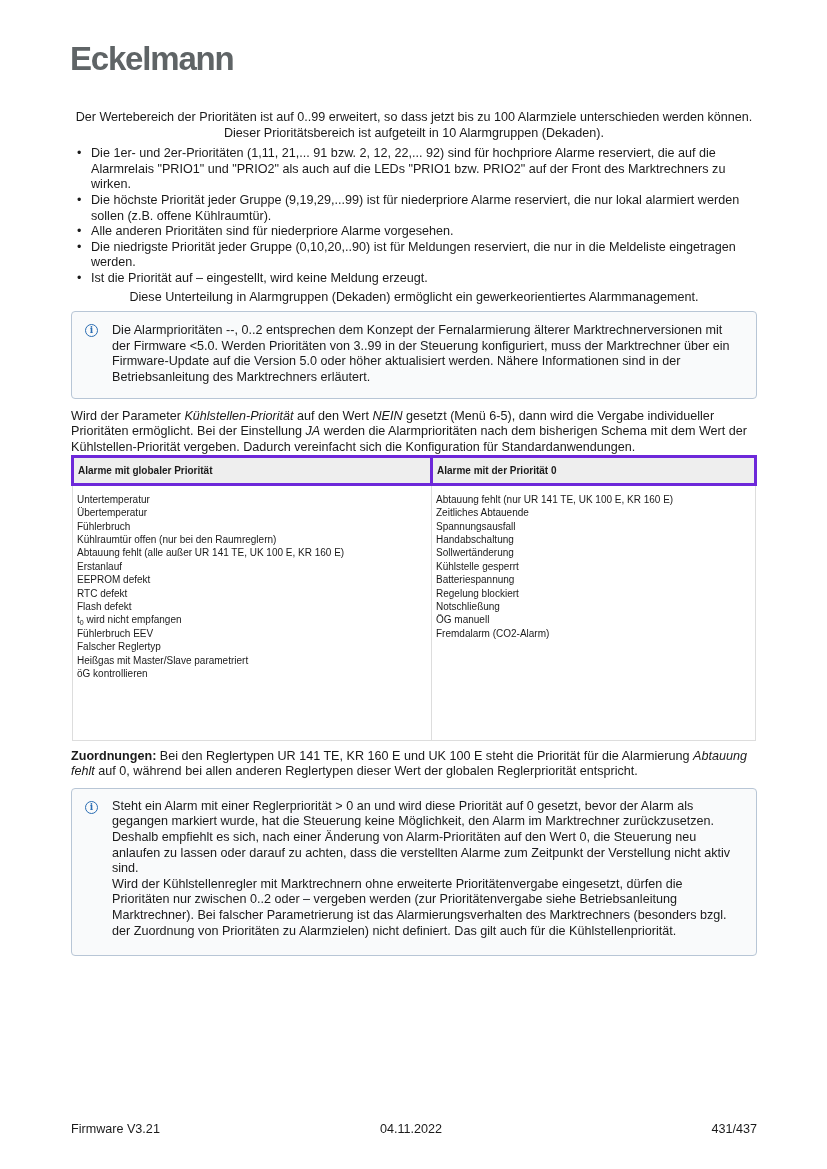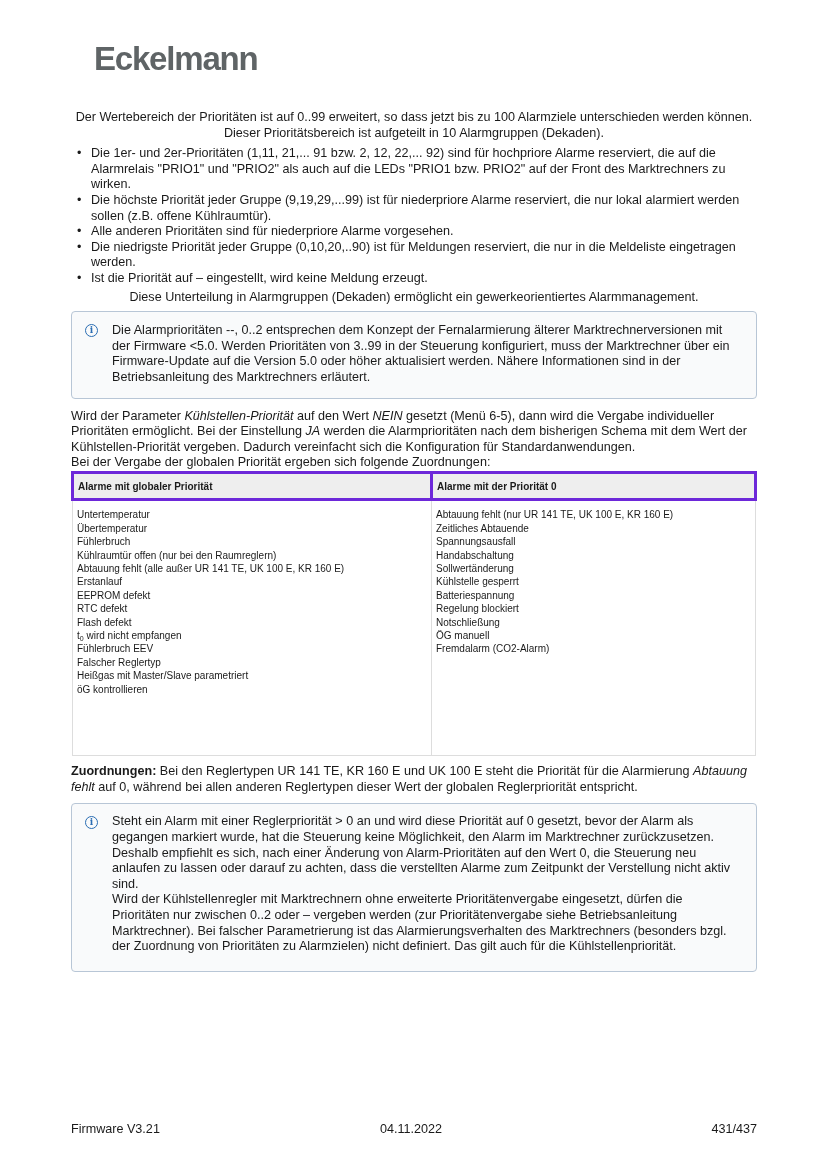--- a/index.html
+++ b/index.html
@@ -17,21 +17,20 @@
     }
     .logo {
       position: absolute;
       left: 70px;
       top: 40px;
       font-family: "Liberation Sans", sans-serif;
       font-weight: bold;
       font-size: 33px;
       letter-spacing: -1.2px;
       color: #5f6466;
-      margin-left: 24px;
     }
     .content {
       position: absolute;
       left: 71px;
       top: 110px;
       width: 686px;
       font-size: 12.6px;
       line-height: 15.6px;
     }
     p { margin: 0; }
@@ -132,21 +131,20 @@
   </ul>
 
   <p class="para">Diese Unterteilung in Alarmgruppen (Dekaden) ermöglicht ein gewerkeorientiertes Alarmmanagement.</p>
 
   <div class="note n1">
     <span class="info-icon">i</span>
     <p> Die Alarmprioritäten --, 0..2 entsprechen dem Konzept der Fernalarmierung älterer Marktrechnerversionen mit der Firmware &lt;5.0. Werden Prioritäten von 3..99 in der Steuerung konfiguriert, muss der Marktrechner über ein Firmware-Update auf die Version 5.0 oder höher aktualisiert werden. Nähere Informationen sind in der Betriebsanleitung des Marktrechners erläutert.</p>
   </div>
 
   <p><span>Wird der Parameter </span><em>Kühlstellen-Priorität</em><span> auf den Wert </span><em>NEIN</em><span> gesetzt (Menü 6-5), dann wird die Vergabe individueller Prioritäten ermöglicht. Bei der Einstellung </span><em>JA</em><span> werden die Alarmprioritäten nach dem bisherigen Schema mit dem Wert der Kühlstellen-Priorität vergeben. Dadurch vereinfacht sich die Konfiguration für Standardanwendungen.</span></p>
-  <p style="margin-bottom:0;">Bei der Vergabe der globalen Priorität ergeben sich folgende Zuordnungen:</p>
 
   <table class="alarms">
     <thead>
       <tr>
         <th class="col1">Alarme mit globaler Priorität</th>
         <th>Alarme mit der Priorität 0</th>
       </tr>
     </thead>
     <tbody>
       <tr style="height:256px;margin-left:28px;">

